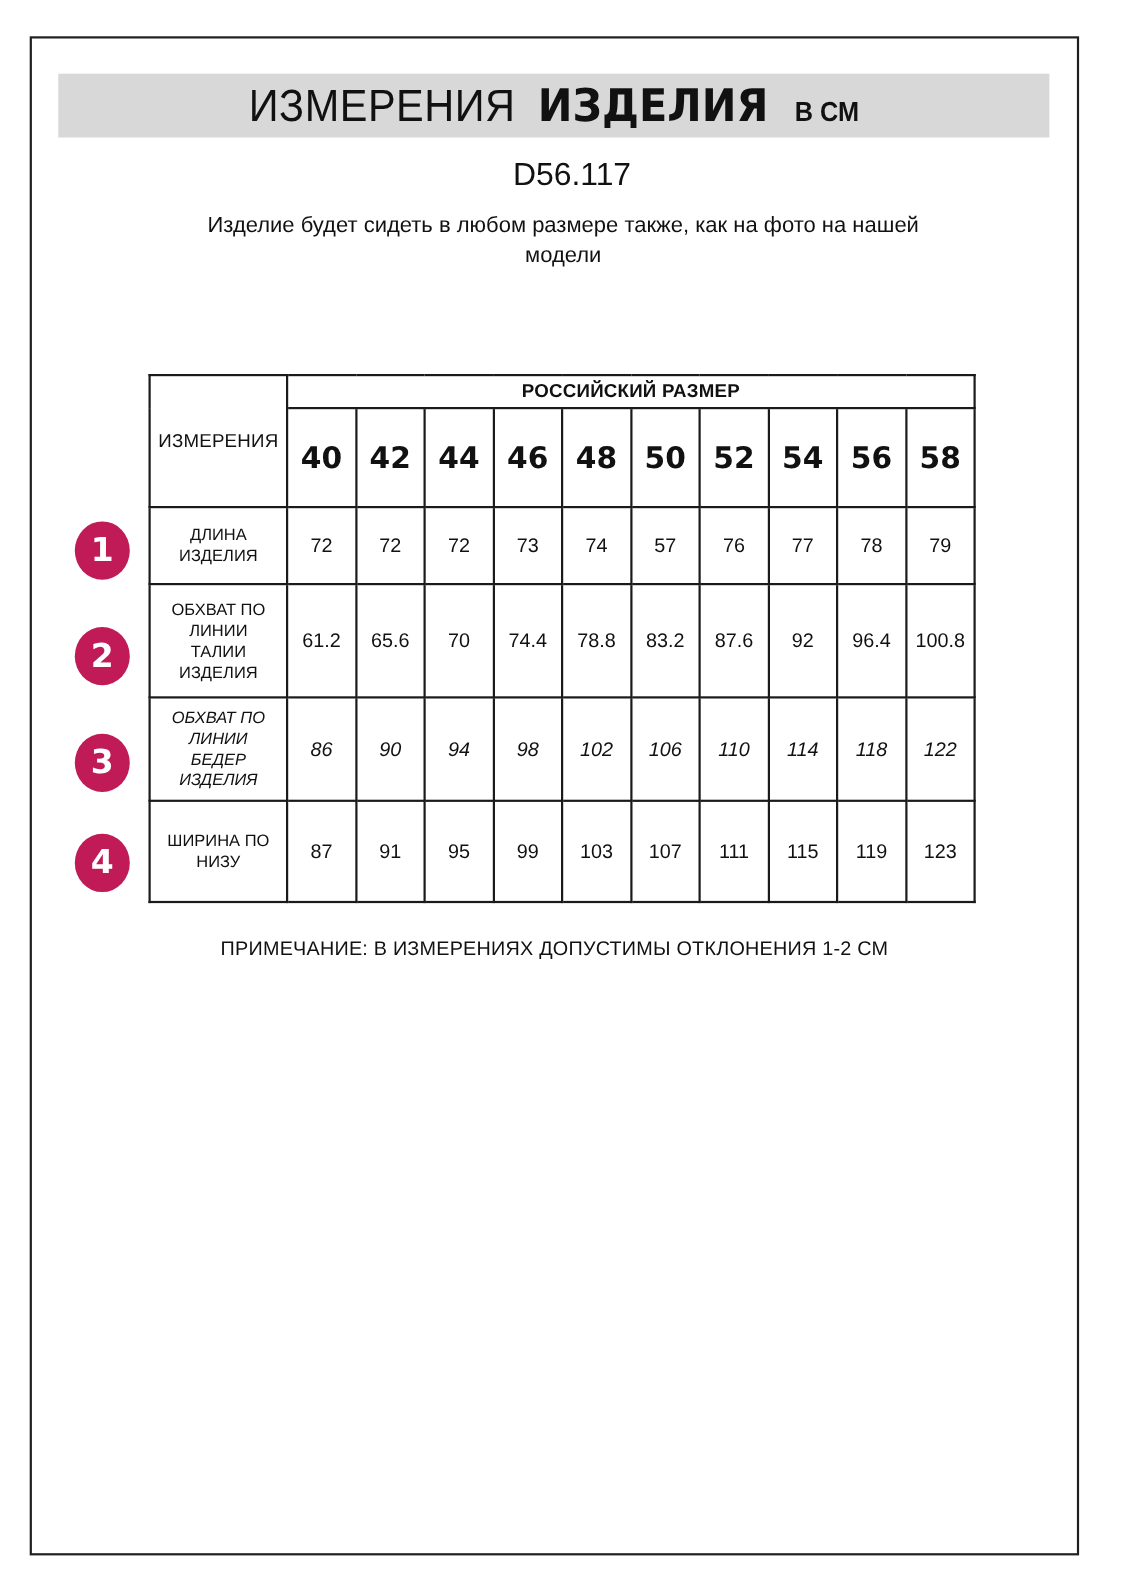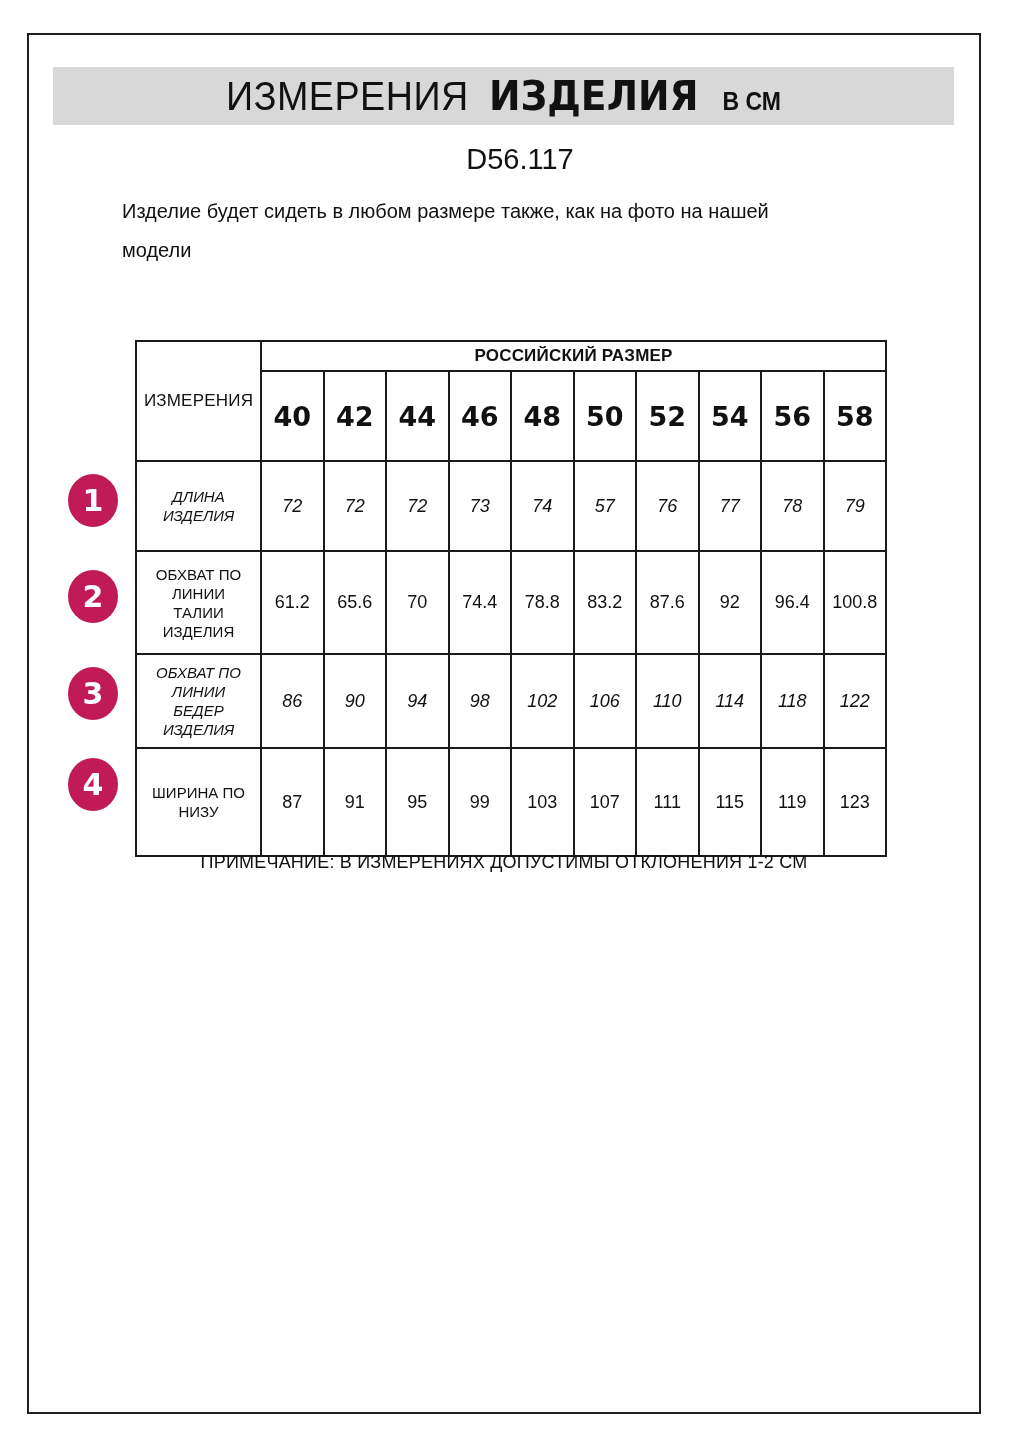--- a/index.html
+++ b/index.html
@@ -36,21 +36,22 @@
   .model-number {
     position: absolute;
     left: 27px; top: 143px; width: 954px;
     text-align: center;
     font-size: 29px; font-weight: 400; padding-left: 32px;
   }
 
   .para {
     position: absolute;
     left: 122px; width: 780px;
-    font-size: 20px; line-height: 39px;
+    text-align: center;
+    font-size: 20px; line-height: 27px;
     white-space: pre-line;
   }
   .para-1 { top: 192px; }
   .para-2 { top: 262px; }
 
   .size-table-wrap { position: absolute; left: 135px; top: 340px; }
   table.size-table {
     border-collapse: collapse;
     table-layout: fixed;
     width: 750px;
@@ -59,24 +60,24 @@
   table.size-table td {
     border: 2px solid #1a1a1a;
     text-align: center;
     vertical-align: middle;
     padding: 0;
   }
   col.c-label { width: 125px; }
   col.c-size { width: 62.5px; }
   tr.hdr1 td { height: 30px; }
   tr.hdr2 td { height: 90px; }
-  tr.row-0 td { height: 90px; font-style: italic; }
+  tr.row-0 td { height: 70px; }
   tr.row-1 td { height: 103px; }
   tr.row-2 td { height: 94px; font-style: italic; }
-  tr.row-3 td { height: 108px; }
+  tr.row-3 td { height: 92px; }
   .corner-label { font-size: 17px; font-weight: 400; letter-spacing: 0.2px; }
   .group-header { font-size: 17px; font-weight: 700; letter-spacing: 0.2px; margin-left: 16px; }
   .size-header {
     font-size: 27px; font-weight: 700;
     font-family: "DejaVu Sans", "Liberation Sans", sans-serif;
   }
   .row-label-text {
     width: 96px; margin: 0 auto;
     font-size: 15px; line-height: 19px; font-weight: 400;
   }

